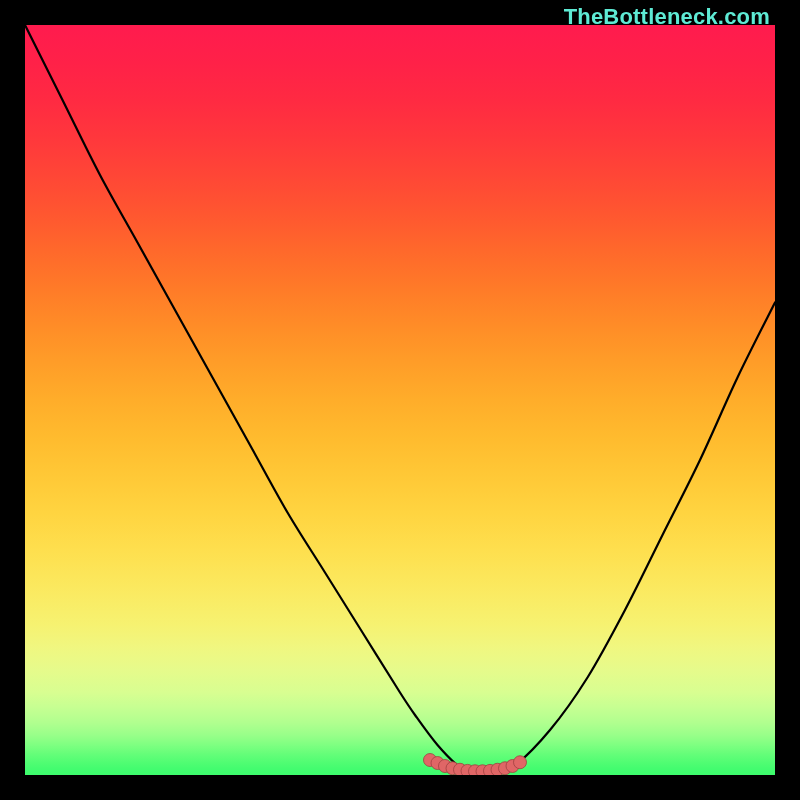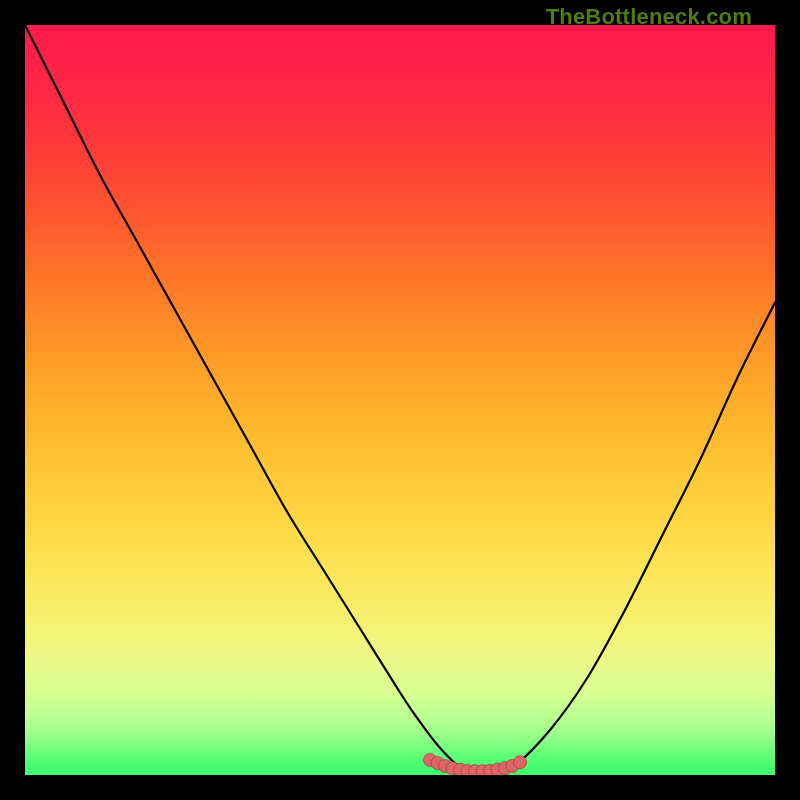--- a/index.html
+++ b/index.html
@@ -22,22 +22,22 @@
   .gradient {
     position: absolute;
     left: 0;
     top: 0;
     width: 100%;
     height: 100%;
   }
   .watermark {
     position: absolute;
     top: 4px;
-    right: 48px;
-    color: #4d7c0f;
+    right: 30px;
+    color: #5eead4;
     font-size: 22px;
     font-weight: 600;
     letter-spacing: 0.2px;
   }
   svg.curve {
     position: absolute;
     left: 0;
     top: 0;
     width: 100%;
     height: 100%;

